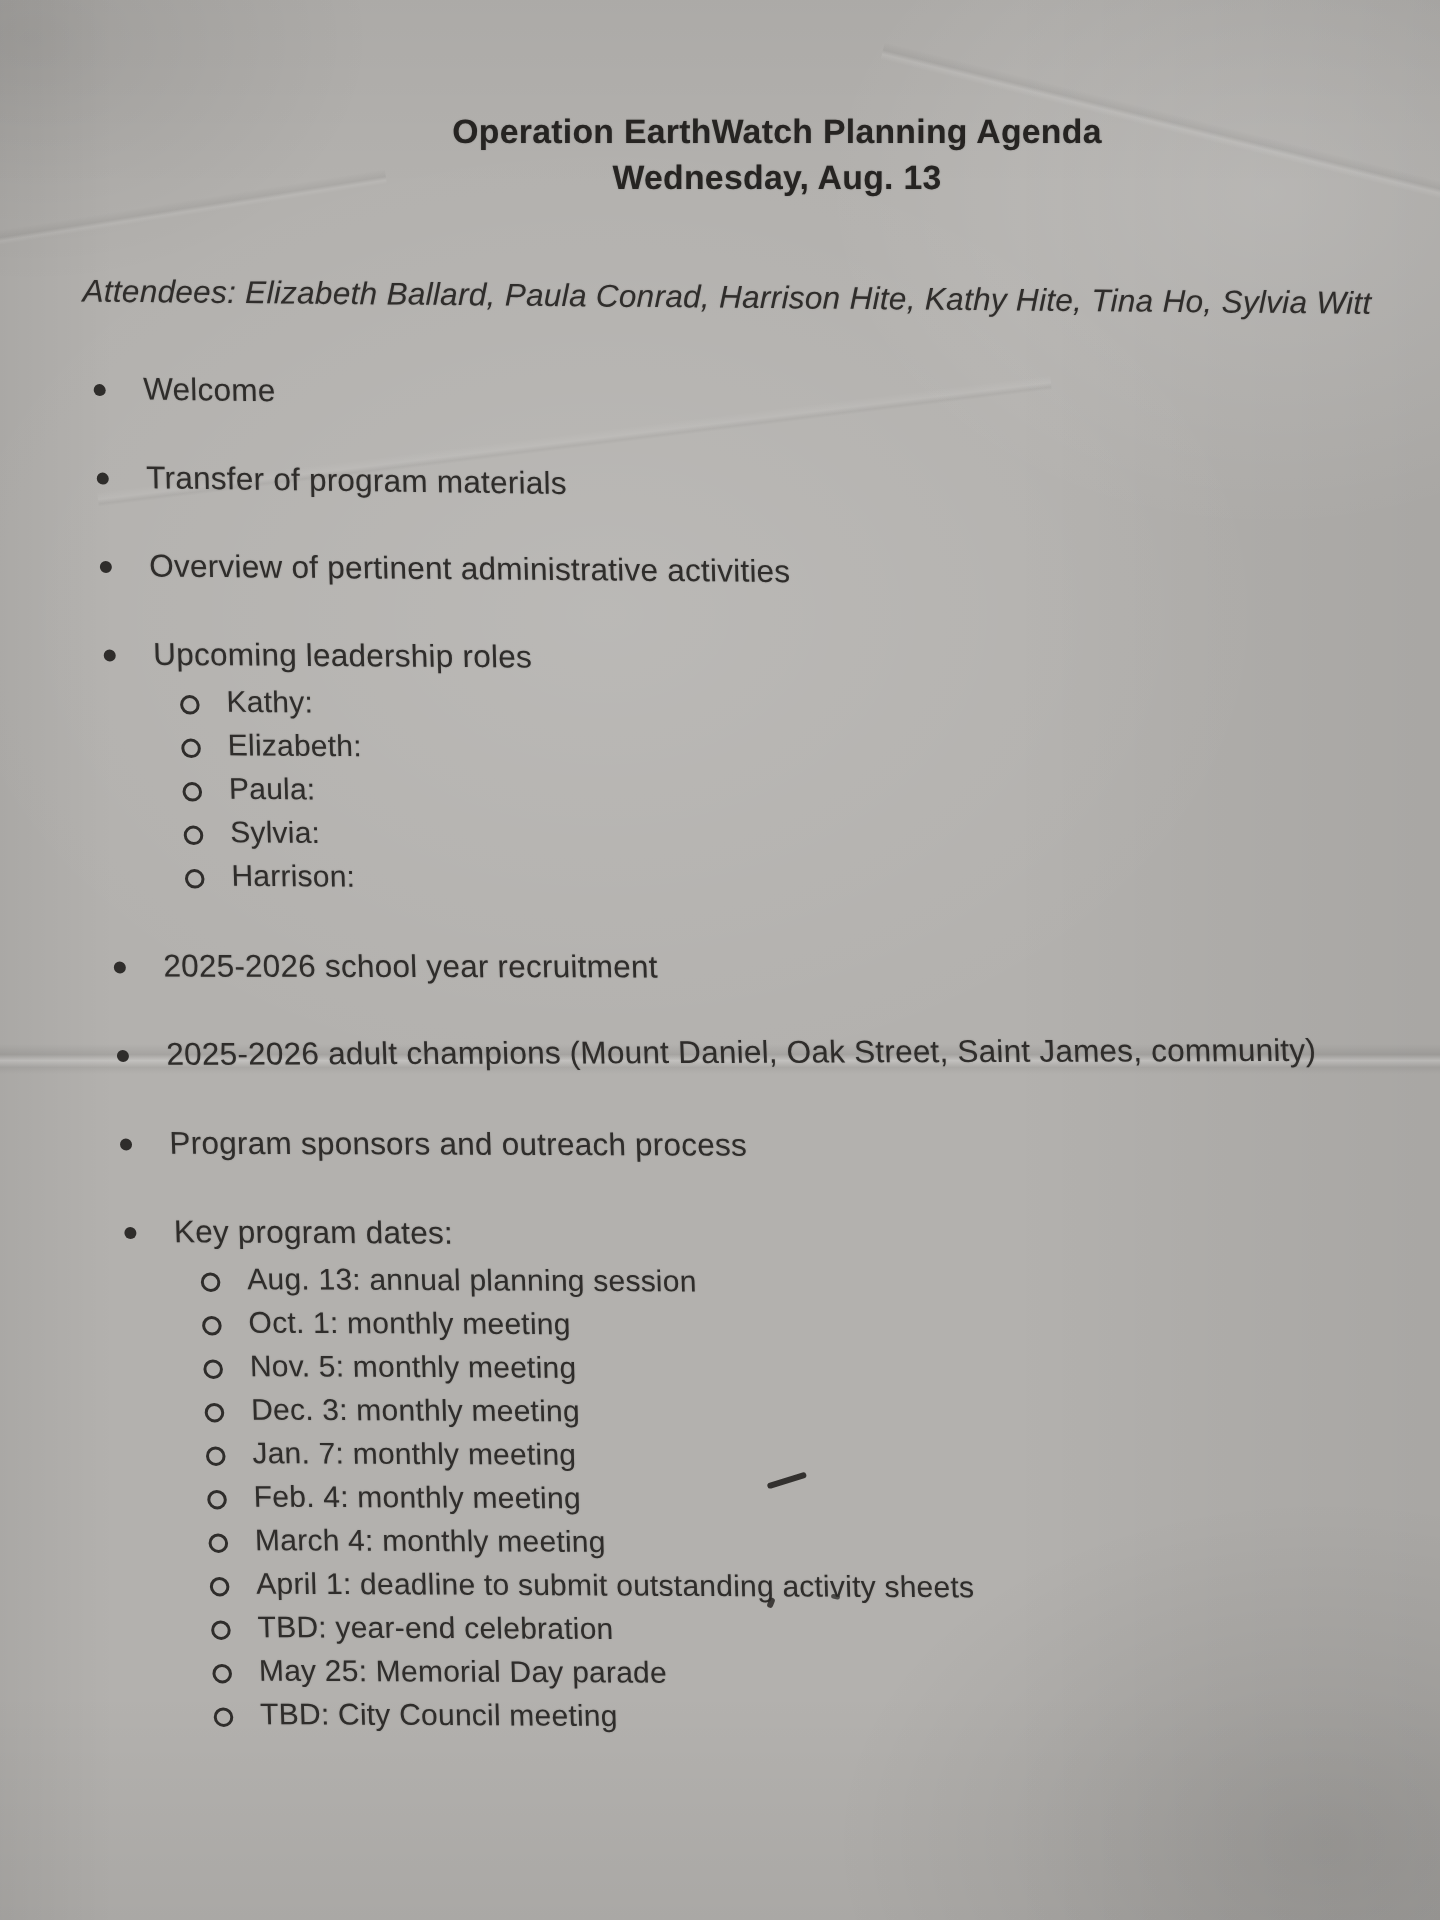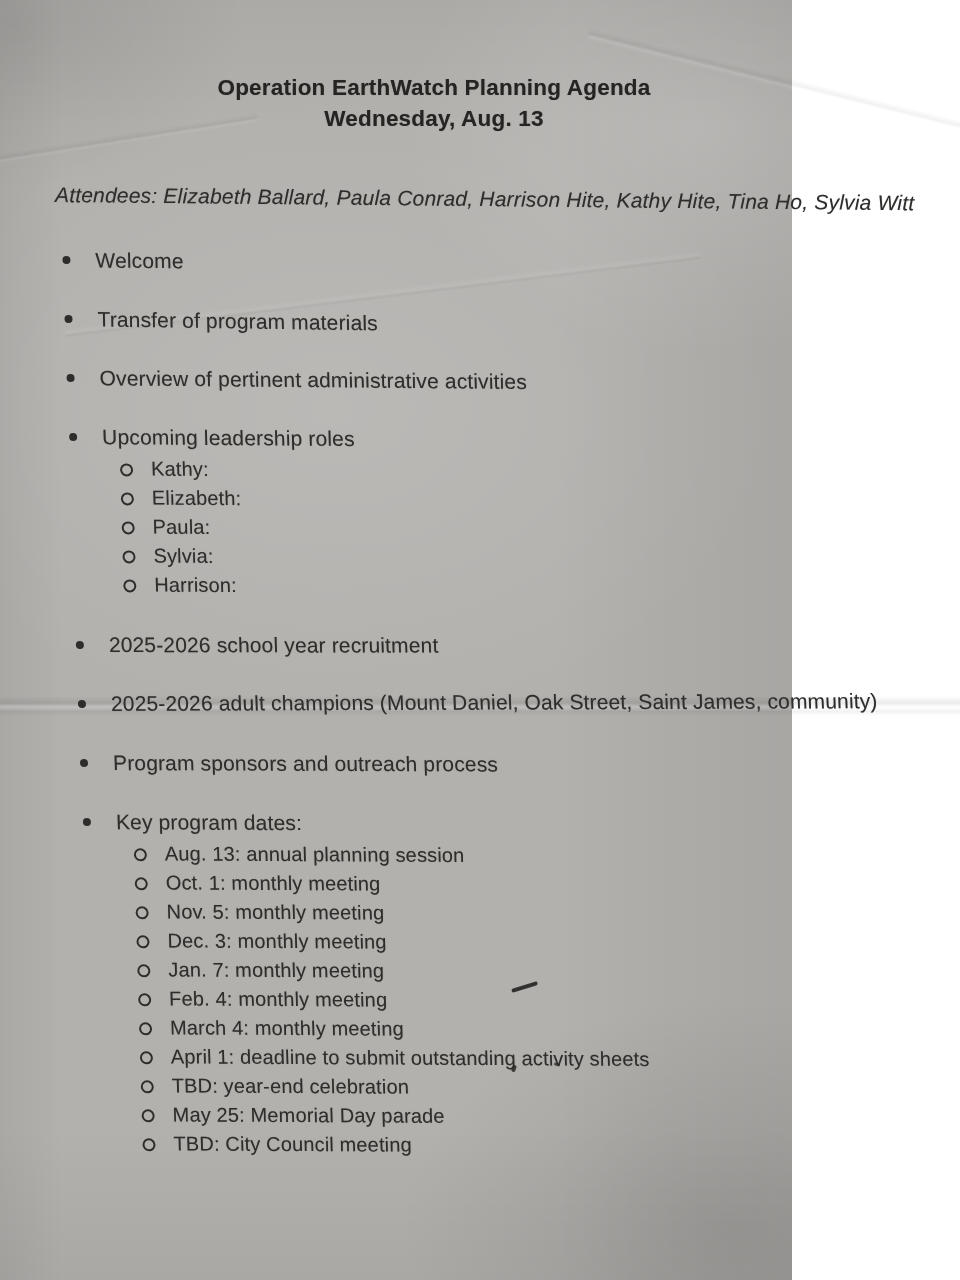--- a/index.html
+++ b/index.html
@@ -8,21 +8,21 @@
     overflow: hidden;
     font-family: "Liberation Sans", sans-serif;
   }
   :root {
     --ink: #2f2d2b;
     --ink-dark: #262422;
     --paper: #b3b1ae;
   }
   .paper {
     position: relative;
-    width: 792px; height: 1280px;
+    width: 960px; height: 1280px;
     background-color: var(--paper);
     background-image:
       radial-gradient(ellipse 700px 500px at 42% 32%, rgba(255,255,255,0.10), rgba(255,255,255,0) 65%),
       radial-gradient(ellipse 500px 380px at 88% 10%, rgba(255,255,255,0.14), rgba(255,255,255,0) 60%),
       radial-gradient(ellipse 600px 420px at 92% 96%, rgba(0,0,0,0.10), rgba(0,0,0,0) 55%),
       radial-gradient(ellipse 420px 300px at 2% 2%, rgba(0,0,0,0.08), rgba(0,0,0,0) 55%),
       linear-gradient(90deg, rgba(0,0,0,0.05) 0%, rgba(0,0,0,0) 8%, rgba(0,0,0,0) 70%, rgba(0,0,0,0.03) 84%, rgba(0,0,0,0.06) 100%),
       linear-gradient(180deg, rgba(0,0,0,0.04) 0%, rgba(0,0,0,0) 10%, rgba(0,0,0,0) 88%, rgba(0,0,0,0.05) 100%);
     color: var(--ink);
   }

